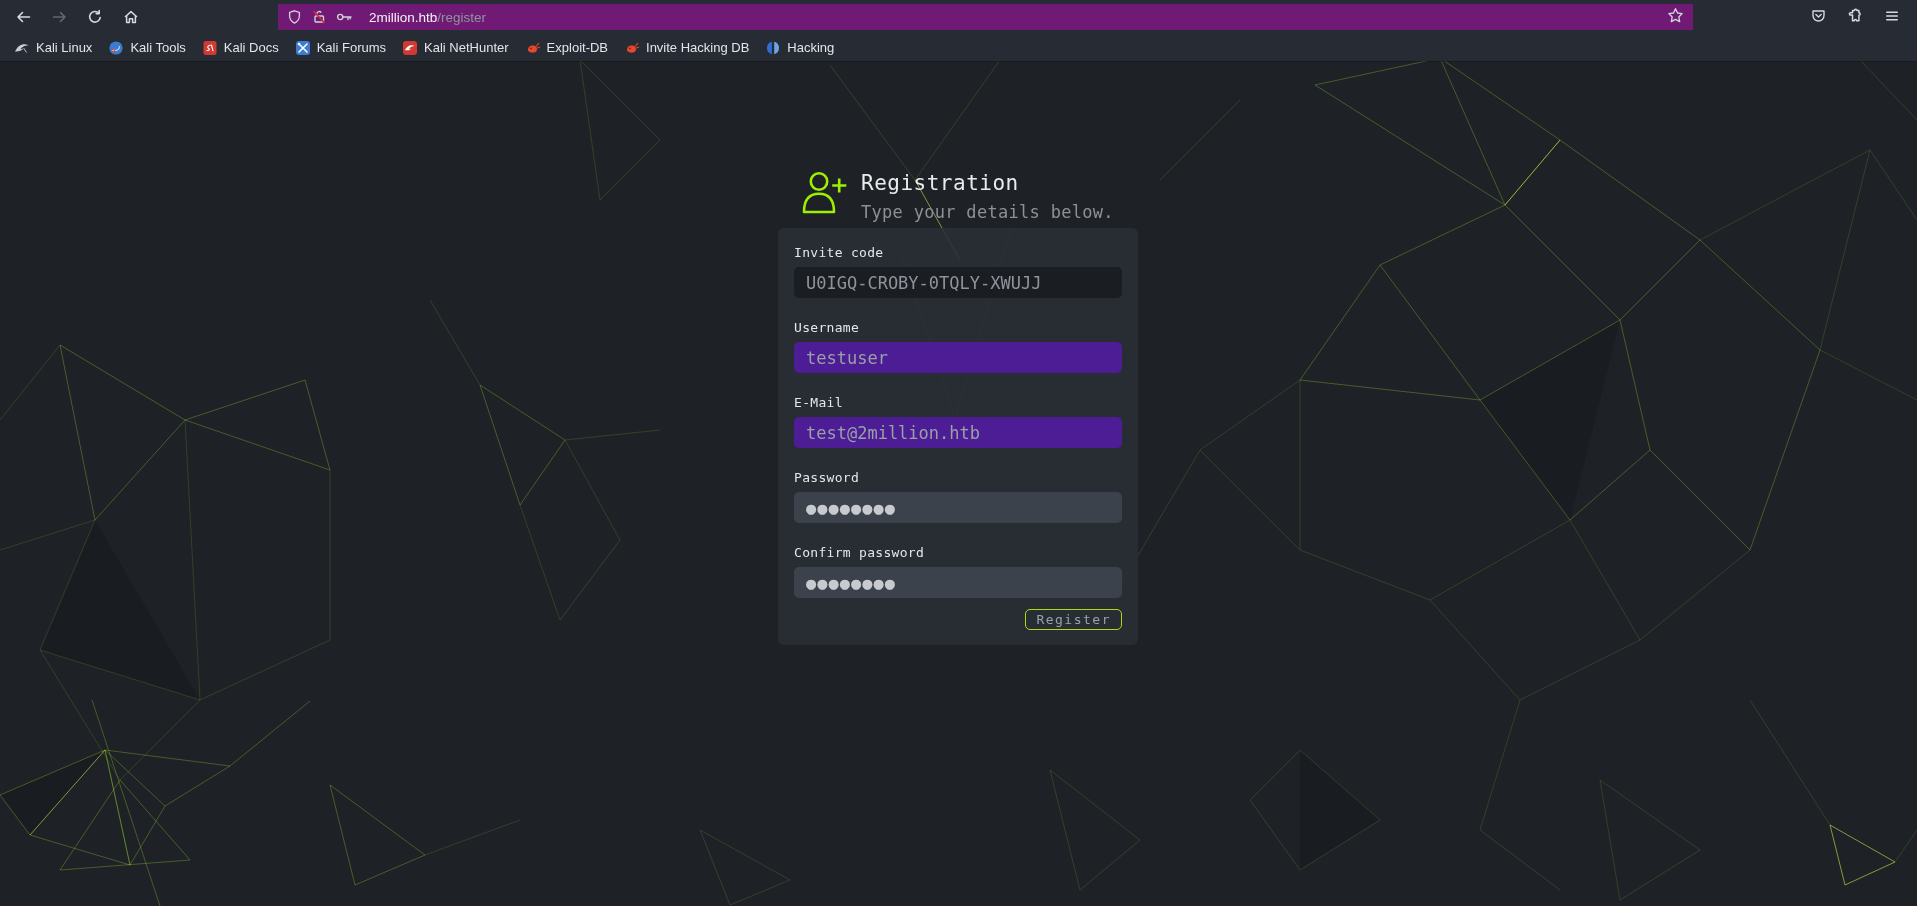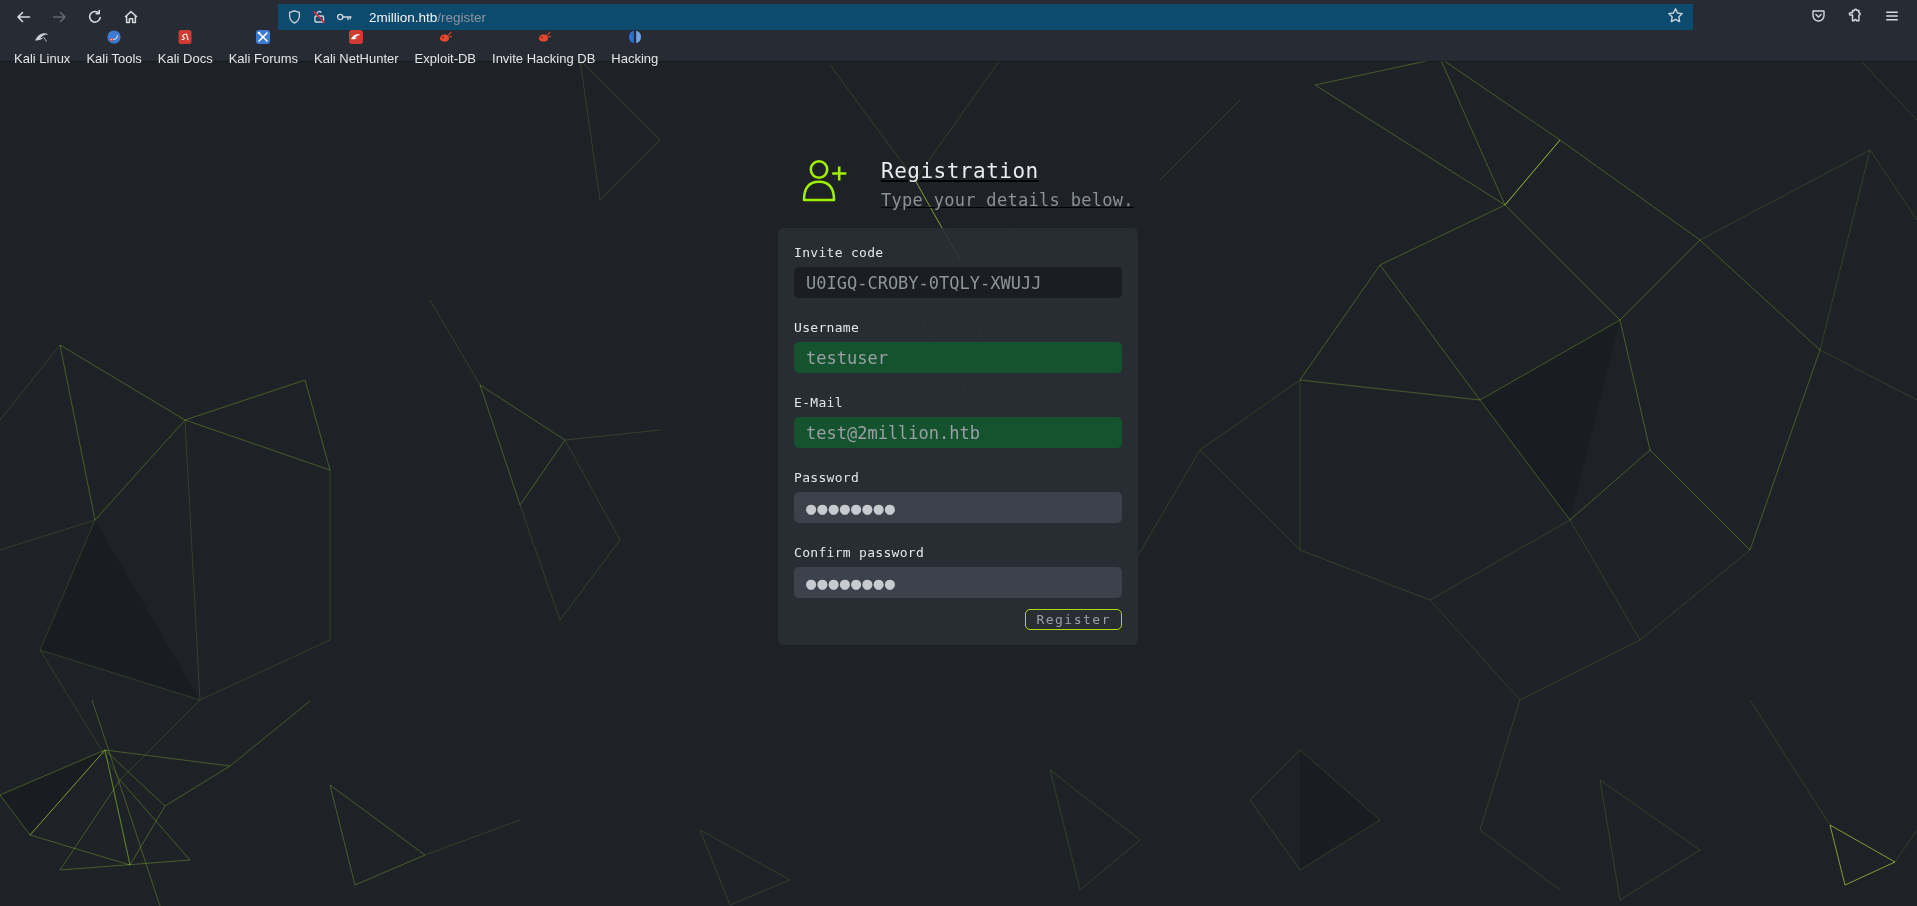--- a/index.html
+++ b/index.html
@@ -17,21 +17,21 @@
   }
   .nav-btn {
     width: 30px; height: 28px; margin-right: 6px;
     display: flex; align-items: center; justify-content: center;
     background: transparent; border: none; border-radius: 4px; cursor: pointer;
   }
   .nav-btn svg { display: block; }
   .urlbar {
     display: flex; align-items: center;
     width: 1415px; height: 26px; margin-left: 126px;
-    background: #0c4a6e; border-radius: 0; padding: 0 9px;
+    background: #701a75; border-radius: 0; padding: 0 9px;
   }
   .urlbar .uicon { display: flex; align-items: center; margin-right: 9px; }
   .url-text { font-size: 13.5px; margin-left: 7px; white-space: nowrap; }
   .url-host { color: #f3f4f6; }
   .url-path { color: #8f959d; }
   .star-btn { margin-left: auto; background: none; border: none; display: flex; cursor: pointer; }
   .right-icons { margin-left: auto; display: flex; align-items: center; gap: 7px; padding-right: 2px; }
   .chrome-btn { width: 30px; height: 28px; display: flex; align-items: center; justify-content: center;
     background: none; border: none; border-radius: 4px; cursor: pointer; }
 
@@ -40,34 +40,33 @@
     display: flex; align-items: center; padding: 0 6px;
     box-shadow: 0 1px 0 rgba(0,0,0,0.25);
     position: relative; z-index: 2;
   }
   .bm-item {
     display: flex; align-items: center; gap: 6px;
     padding: 3px 8px; border-radius: 3px;
     background: none; border: none; cursor: pointer;
     color: #e2e5e9; font-size: 13px; font-family: "Liberation Sans", sans-serif;
     white-space: nowrap;
-    flex-direction: column;
   }
   .bm-item svg { display: block; }
 
   
   .page {
     position: relative; height: 845px; background: #1e2227; overflow: hidden;
     font-family: "DejaVu Sans Mono", monospace;
   }
   .mesh { position: absolute; inset: 0; }
 
   .reg-header {
-    position: absolute; left: 799px; top: 96px;
-    display: flex; align-items: flex-start; gap: 34px; text-decoration: underline;
+    position: absolute; left: 799px; top: 108px;
+    display: flex; align-items: flex-start; gap: 14px;
   }
   .reg-header .titles { padding-top: 2px; }
   .reg-title { color: #e9ebed; font-size: 21px; font-weight: normal; letter-spacing: 0.5px; }
   .reg-subtitle { color: #8b9197; font-size: 17px; margin-top: 7px; letter-spacing: 0.3px; }
 
   .card {
     position: absolute; left: 778px; top: 167px; width: 360px;
     background: rgba(42,47,54,0.88);
     border-radius: 6px; padding: 17px 16px 15px 16px;
   }
@@ -76,21 +75,21 @@
     display: block; color: #e4e7ea; font-size: 13px; line-height: 16px;
     margin-bottom: 6px; letter-spacing: 0.3px;
   }
   .fgroup input {
     display: block; width: 100%; height: 31px;
     border: none; border-radius: 5px; padding: 0 12px;
     font-family: "DejaVu Sans Mono", monospace; font-size: 17px;
     outline: none;
   }
   .input-dark  { background: #1a1d22; color: #8e949b; }
-  .input-light { background: #14532d; color: #9aa0a7; }
+  .input-light { background: #4c1d95; color: #9aa0a7; }
   .input-mask  { background: #3c424b; color: #c7cbd0; font-size: 12px; letter-spacing: 1px; }
   .btn-row { display: flex; justify-content: flex-end; margin-top: 11px; }
   .register-btn {
     height: 21px; padding: 0 10px;
     background: transparent; color: #9aa1a8;
     border: 1.5px solid #aadd11; border-radius: 5px;
     font-family: "DejaVu Sans Mono", monospace; font-size: 13px; letter-spacing: 1.5px;
     cursor: pointer;
   }
 </style>

